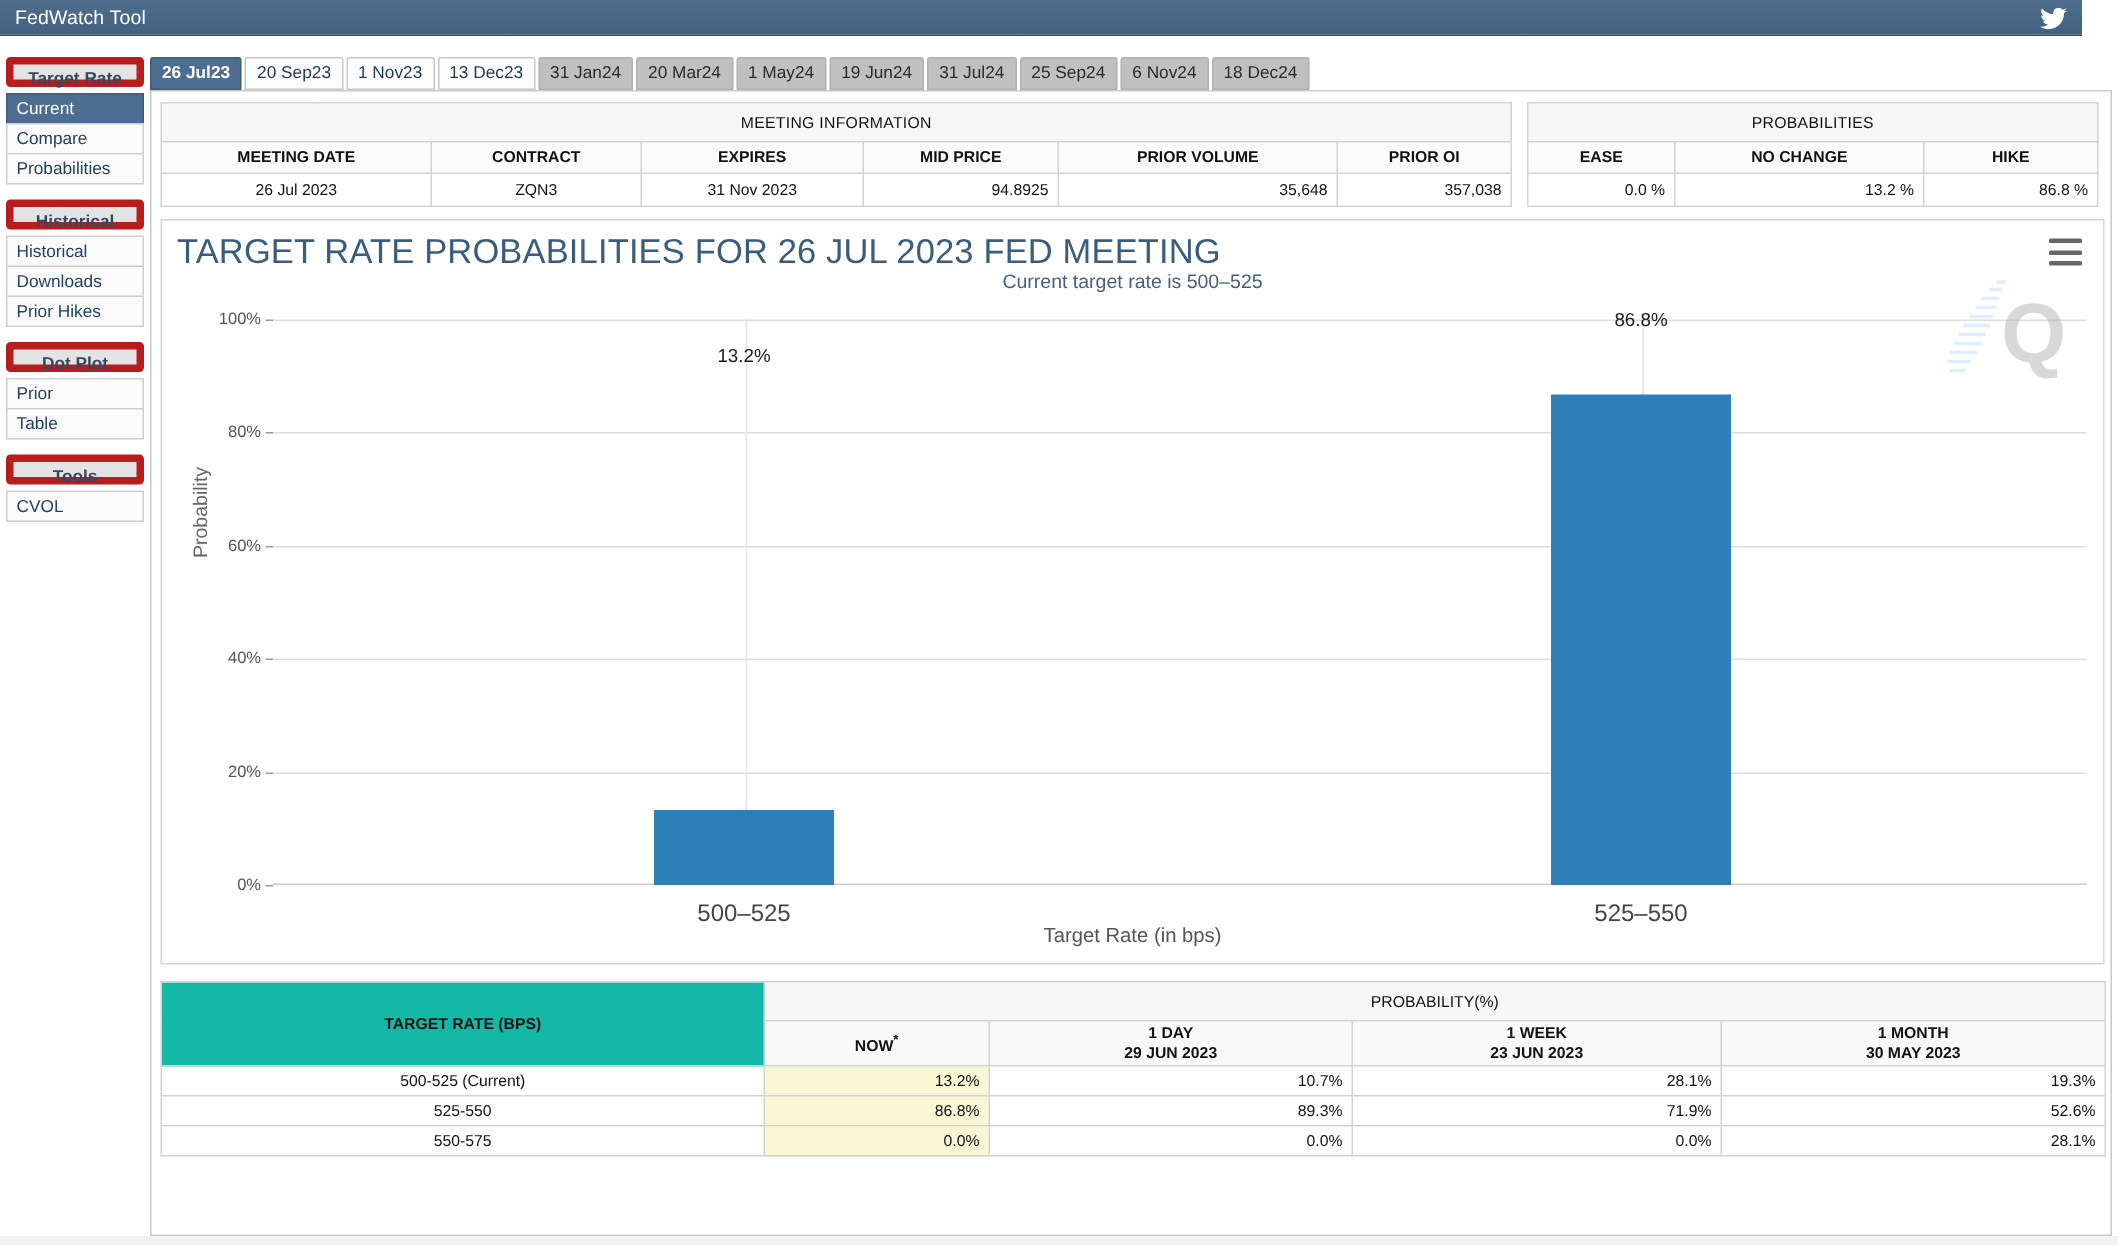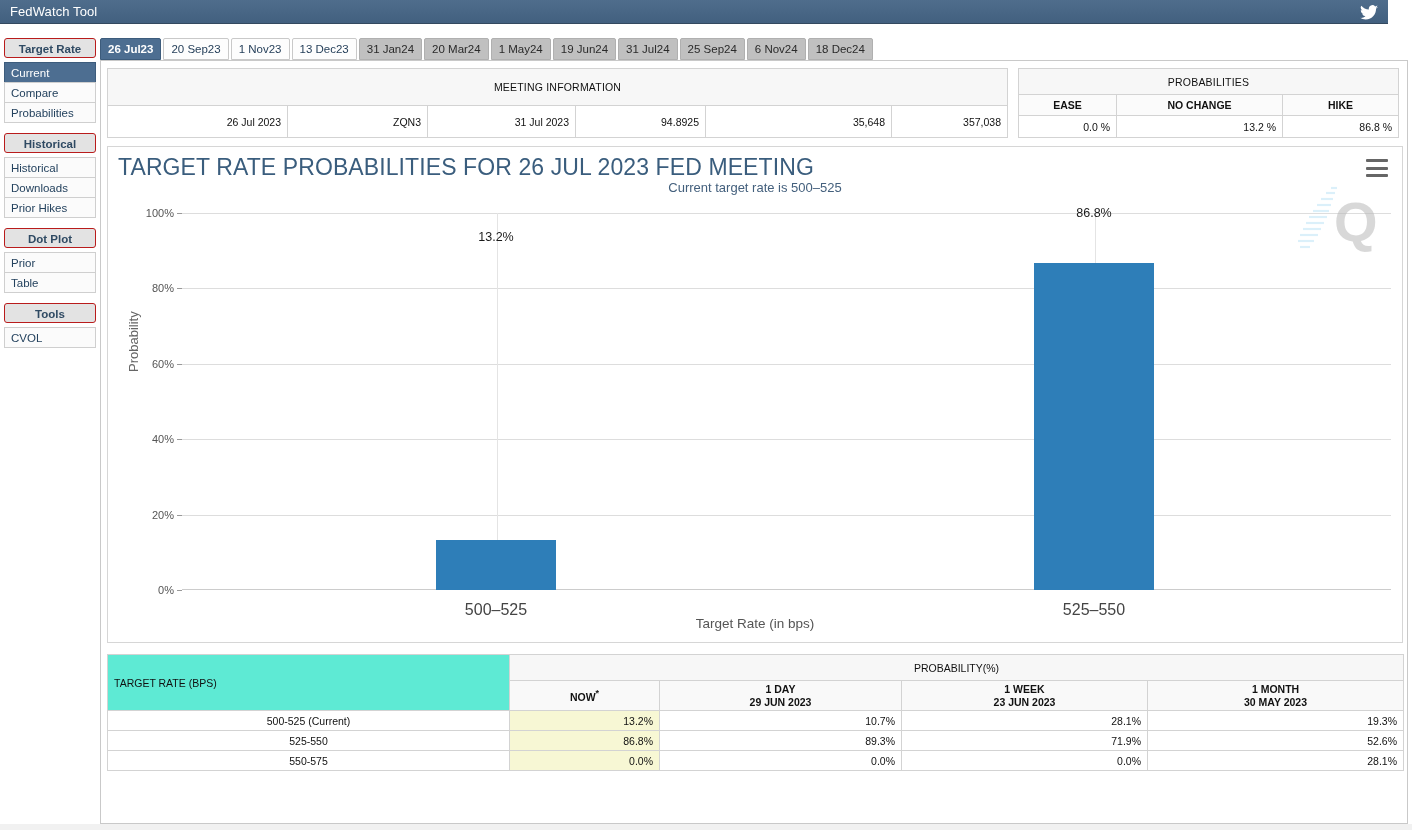--- a/index.html
+++ b/index.html
@@ -32,21 +32,21 @@
   }
 
   
   #sidebar {
     position: absolute; left: 4px; top: 38px;
     width: 92px;
   }
   .side-group-head {
     height: 20px; line-height: 20px;
     background: #e3e3e3;
-    border: 1px solid #b91c1c;
+    border: 5px solid #b91c1c;
     border-radius: 3px;
     text-align: center;
     font-size: 11.5px; font-weight: bold;
     color: #2f4a63;
     margin-bottom: 4px;
   }
   .side-item {
     height: 21px; line-height: 21px;
     background: #fbfbfb;
     border: 1px solid #cfcfcf;
@@ -118,21 +118,21 @@
     letter-spacing: .2px;
     height: 26px;
   }
   table.grid .colhead {
     background: #fbfbfb;
     text-align: center;
     font-weight: bold;
     font-size: 10.5px;
     height: 21px;
   }
-  table.grid td.c { text-align: right; }
+  table.grid td.c { text-align: center; }
   table.grid td.r { text-align: right; }
 
   
   #chart-card {
     position: absolute; left: 6px; top: 85px;
     width: 1296px; height: 497px;
     background: #ffffff;
     border: 1px solid #d6d6d6;
   }
   #chart-title {
@@ -235,22 +235,22 @@
     border: 1px solid #d3d3d3;
     font-size: 10.5px;
     color: #111111;
     padding: 0 6px;
     font-weight: normal;
   }
   #prob-table th.band {
     background: #f7f7f7; text-align: center; height: 26px;
   }
   #prob-table th.rowhead {
-    background: #5eead4; text-align: left;
-    font-weight: normal; font-size: 10.5px;
+    background: #14b8a6; text-align: center;
+    font-weight: bold; font-size: 10.5px;
   }
   #prob-table th.colhead {
     background: #f9f9f9; text-align: center;
     font-weight: bold; height: 30px; line-height: 13px;
   }
   #prob-table th.colhead sup { font-size: 9px; }
   #prob-table td { height: 20px; }
   #prob-table td.c { text-align: center; }
   #prob-table td.r { text-align: right; }
   #prob-table td.now { background: #f7f7d4; text-align: right; }
@@ -324,23 +324,31 @@
           <col style="width:148px">
           <col style="width:130px">
           <col style="width:186px">
           <col style="width:116px">
         </colgroup>
       <tbody>
           <tr>
             <td class="band" colspan="6">MEETING INFORMATION</td>
           </tr>
       <tr>
+        <th class="colhead">MEETING DATE</th>
+        <th class="colhead">CONTRACT</th>
+        <th class="colhead">EXPIRES</th>
+        <th class="colhead">MID PRICE</th>
+        <th class="colhead">PRIOR VOLUME</th>
+        <th class="colhead">PRIOR OI</th>
+      </tr>
+      <tr>
         <td class="c">26 Jul 2023</td>
         <td class="c">ZQN3</td>
-        <td class="c">31 Jul 2023</td>
+        <td class="c">31 Nov 2023</td>
         <td class="r">94.8925</td>
         <td class="r">35,648</td>
         <td class="r">357,038</td>
       </tr>
     </tbody>
       </table>
 
     <table class="grid" style="width:380px">
       <colgroup>
           <col style="width:98px">

